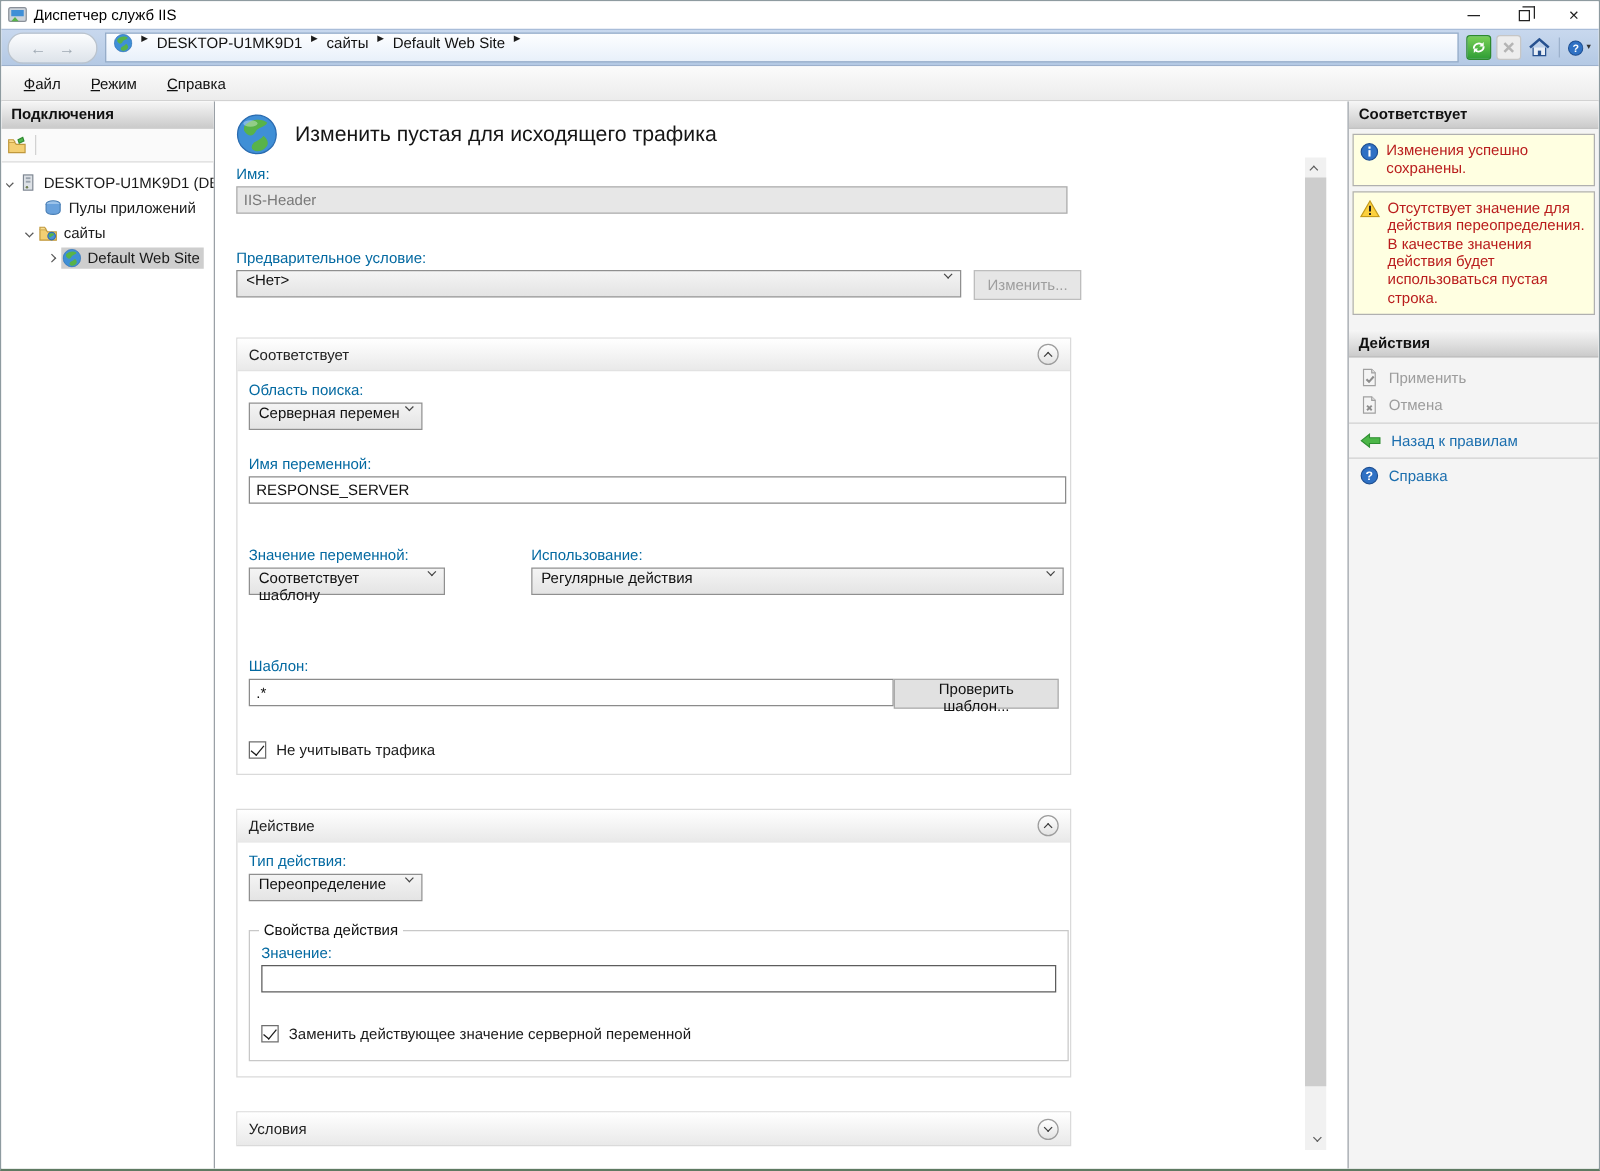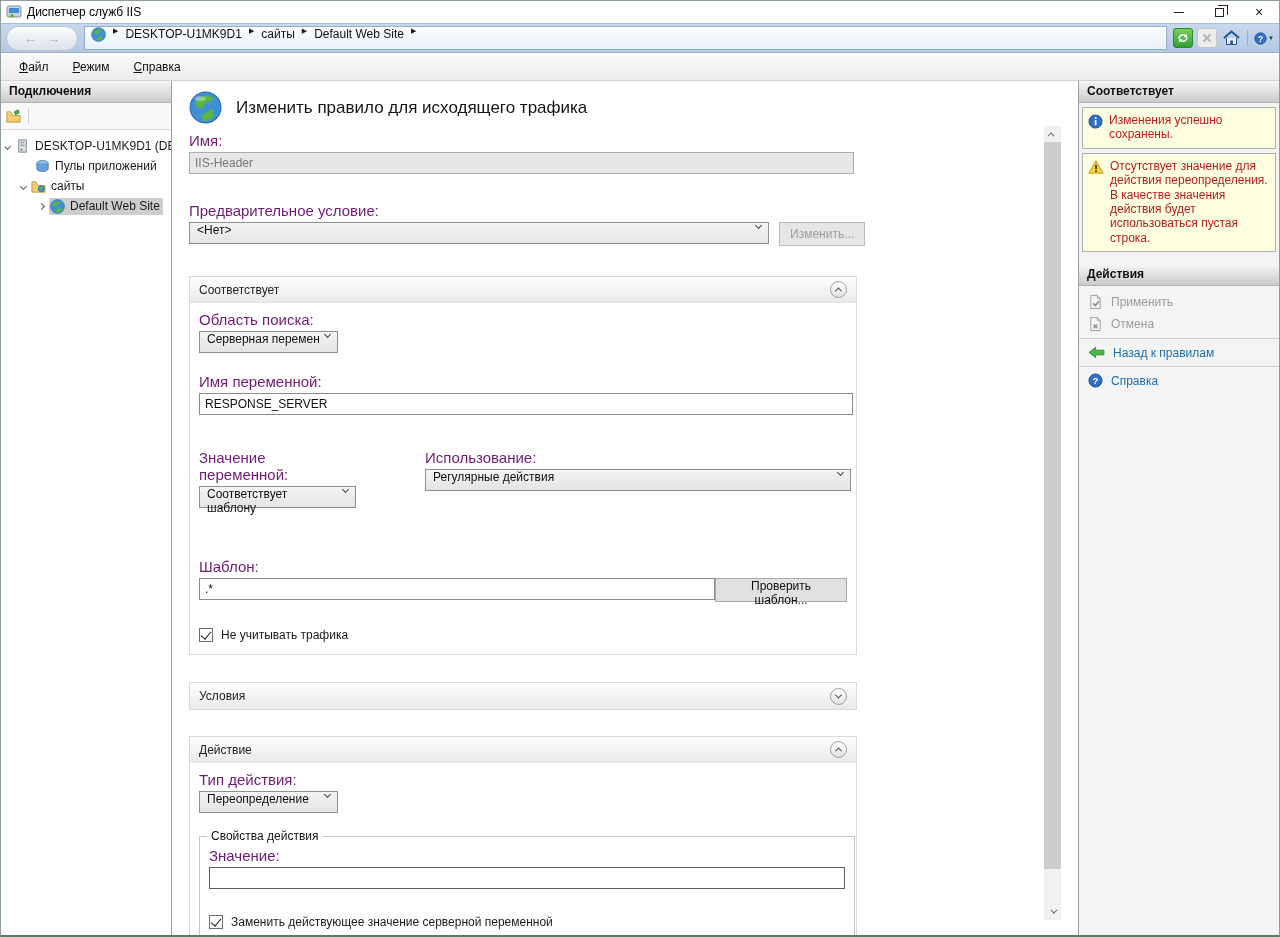--- a/index.html
+++ b/index.html
@@ -47,21 +47,21 @@
   .chev { display:inline-block; width:5px; height:5px; border-right:1.4px solid #5a5a5a; border-bottom:1.4px solid #5a5a5a; flex:none; }
   .chev.down { transform:rotate(45deg); }
   .chev.right { transform:rotate(-45deg); }
   .ico14 { width:15px; height:15px; flex:none; }
 
   
   .main-panel { flex:1; position:relative; background:#fff; border-right:1px solid #9aa0a6; overflow:hidden; padding:10px 0 0 17px; }
   .page-hdr { display:flex; align-items:center; gap:14px; margin-bottom:8px; }
   .page-hdr .big-globe { width:33px; height:33px; }
   .page-title { font-size:17px; color:#151515; }
-  .field-label { font-size:15px; margin-bottom:3px; color:#701a75; }
+  .field-label { font-size:12px; margin-bottom:3px; color:#0369a1; }
   .tb { display:block; height:22px; border:1px solid #8b8b8b; background:#fff; font-family:"Liberation Sans",sans-serif; font-size:12px; padding:0 5px; color:#111; }
   .tb.disabled { background:#e7e7e7; color:#787878; border-color:#adadad; }
   .combo { height:22px; border:1px solid #8f8f8f; background:linear-gradient(#f4f4f4,#e4e4e4); display:flex; align-items:flex-start; justify-content:space-between; padding:0 7px; font-size:12px; color:#111; }
   .combo .chev { border-color:#444; margin-left:6px; }
   .btn { height:24px; background:#e1e1e1; border:1px solid #aaaaaa; font-family:"Liberation Sans",sans-serif; font-size:12px; padding:0 10px; color:#111; }
   .btn.disabled { color:#9e9e9e; background:#e6e6e6; border-color:#bdbdbd; }
   .row { display:flex; align-items:flex-start; }
 
   .name-input { width:665px; margin-bottom:28px; }
   .precond-row { gap:10px; margin-bottom:30px; }
@@ -248,21 +248,21 @@
     </div>
 
     <div class="main-panel">
       <div class="page-hdr">
         <svg class="big-globe" viewBox="0 0 32 32">
           <circle cx="16" cy="16" r="15" fill="#3f8fd6" stroke="#2a6bb0"></circle>
           <path d="M6 10c4-6 14-7 18-3-2 4-7 3-9 7s-6 4-9-1z" fill="#58b349"></path>
           <path d="M12 26c0-5 7-5 9-9 3 2 5 6 2 9-3 4-11 4-11 0z" fill="#58b349"></path>
           <ellipse cx="11" cy="7.5" rx="5.5" ry="2.5" fill="rgba(255,255,255,0.35)"></ellipse>
         </svg>
-        <span class="page-title">Изменить правило для исходящего трафика</span>
+        <span class="page-title">Изменить пустая для исходящего трафика</span>
       </div>
 
       <div class="field-label">Имя:</div>
       <input class="tb disabled name-input" readonly="" value="IIS-Header" style="">
 
       <div class="field-label">Предварительное условие:</div>
       <div class="row precond-row">
         <div class="combo precond-combo">
           <span>&lt;Нет&gt;</span>
           <span class="chev down"></span>
@@ -310,29 +310,20 @@
             <button class="btn test-btn">Проверить шаблон...</button>
           </div>
 
           <div class="cb-row">
             <span class="checkbox checked"></span>
             <span>Не учитывать трафика</span>
           </div>
         </div>
       </div>
 
-      <div class="section cond-section" style="margin-bottom:26px;">
-        <div class="section-hdr" style="border-bottom:none;">
-          <span>Условия</span>
-          <span class="collapse-btn">
-              <span class="chev down"></span>
-            </span>
-        </div>
-      </div>
-
       <div class="section">
         <div class="section-hdr">
           <span>Действие</span>
           <span class="collapse-btn">
               <span class="chev up"></span>
             </span>
         </div>
         <div class="section-body">
           <div class="field-label">Тип действия:</div>
           <div class="combo type-combo">
@@ -345,20 +336,29 @@
             <div class="field-label">Значение:</div>
             <input class="tb value-input" value="" style="">
             <div class="cb-row">
               <span class="checkbox checked"></span>
               <span>Заменить действующее значение серверной переменной</span>
             </div>
           </fieldset>
         </div>
       </div>
 
+      <div class="section cond-section" style="margin-bottom:26px;">
+        <div class="section-hdr" style="border-bottom:none;">
+          <span>Условия</span>
+          <span class="collapse-btn">
+              <span class="chev down"></span>
+            </span>
+        </div>
+      </div>
+
       <div class="scrollbar">
         <div class="sb-btn">
             <span class="chev up"></span>
           </div>
         <div class="sb-thumb"></div>
         <div class="sb-down sb-btn">
             <span class="chev down"></span>
           </div>
       </div>
     </div>

